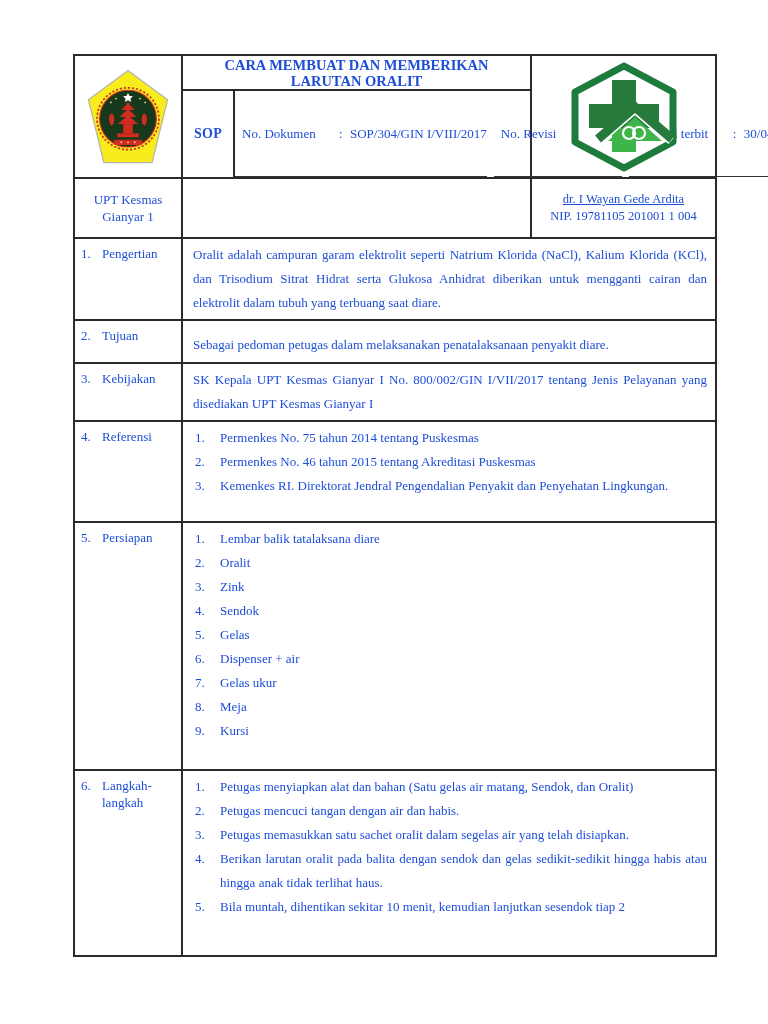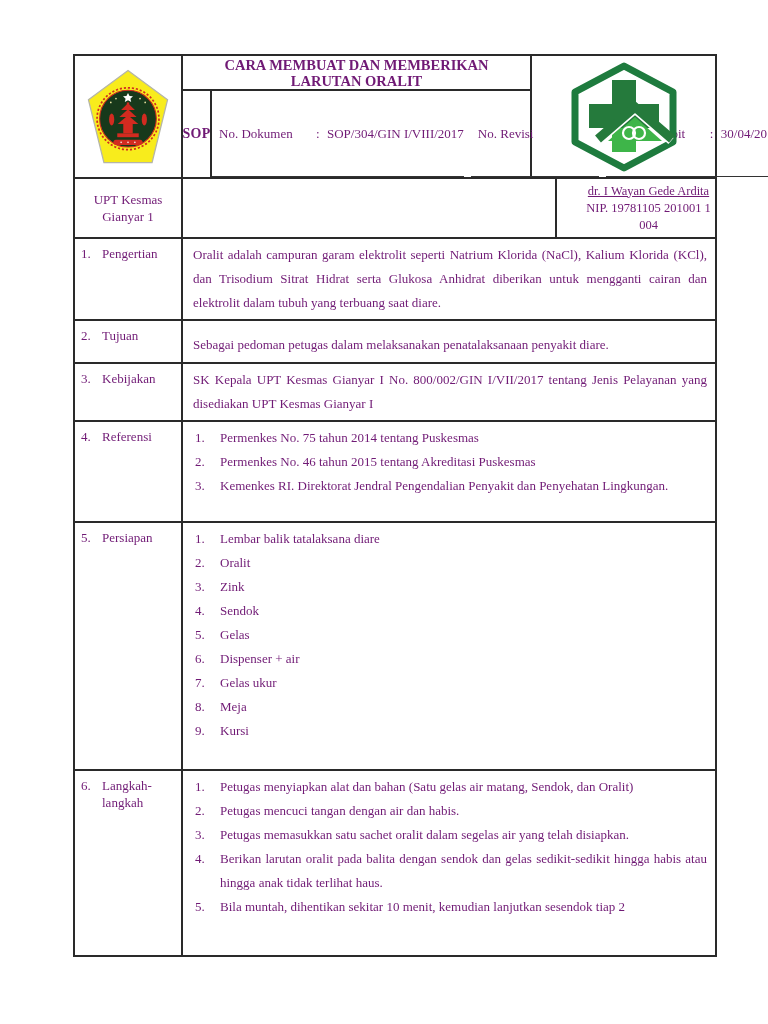--- a/index.html
+++ b/index.html
@@ -1,53 +1,53 @@
 <!DOCTYPE html>
 <html><head>
 <meta charset="utf-8">
 <style>
   html,body{margin:0;padding:0;background:#ffffff;}
   .page{
     position:relative;width:768px;height:1024px;background:#ffffff;
-    font-family:"Liberation Serif", serif;color:#701a75;overflow:hidden;
+    font-family:"Liberation Serif", serif;color:#1d4ed8;overflow:hidden;
   }
   .doc-table{
     position:absolute;left:73px;top:54px;width:644px;
     border:2px solid #2a2a2a;box-sizing:border-box;background:#fff;
   }
   
   .hdr{display:flex;height:121px;box-sizing:border-box;}
   .logo-cell{
     width:108px;flex-shrink:0;border-right:2px solid #2a2a2a;
     display:flex;align-items:center;justify-content:center;box-sizing:border-box;
   }
   .hdr-mid{width:349px;flex-shrink:0;display:flex;flex-direction:column;box-sizing:border-box;border-right:2px solid #2a2a2a;}
   .title-cell{
     height:35px;border-bottom:2px solid #2a2a2a;box-sizing:border-box;
     display:flex;align-items:center;justify-content:center;text-align:center;
     font-weight:bold;font-size:14.5px;line-height:16px;
   }
   .title-cell span{max-width:312px;display:block;}
   .hdr-lower{flex:1;display:flex;}
   .sop-cell{
-    width:29px;flex-shrink:0;border-right:2px solid #2a2a2a;box-sizing:border-box;
+    width:52px;flex-shrink:0;border-right:2px solid #2a2a2a;box-sizing:border-box;
     display:flex;align-items:center;justify-content:center;
     font-weight:bold;font-size:14px;letter-spacing:.3px;text-align:center;
   }
   .info-col{flex:1;display:flex;gap:7px;}
   .info-row{
     flex:1;display:flex;align-items:center;padding-left:7px;
     font-size:13px;border-bottom:1.5px solid #333;box-sizing:border-box;white-space:nowrap;
   }
   .info-row:last-child{border-bottom:none;padding-left:28px;}
   .info-label{width:97px;flex-shrink:0;}
   .info-colon{width:11px;flex-shrink:0;}
   .right-cell{flex:1;display:flex;align-items:center;justify-content:center;}
   
-  .upt-row{display:flex;border-top:2px solid #2a2a2a;height:60px;box-sizing:border-box;gap:25px;}
+  .upt-row{display:flex;border-top:2px solid #2a2a2a;height:60px;box-sizing:border-box;}
   .org-cell{
     width:108px;flex-shrink:0;border-right:2px solid #2a2a2a;box-sizing:border-box;
     display:flex;align-items:center;justify-content:center;text-align:center;
     font-size:13px;line-height:17px;padding:0 13px;
   }
   .mid-empty{width:349px;flex-shrink:0;border-right:2px solid #2a2a2a;box-sizing:border-box;}
   .sign-cell{
     flex:1;display:flex;flex-direction:column;justify-content:center;
     text-align:center;font-size:12.5px;line-height:17px;
   }

